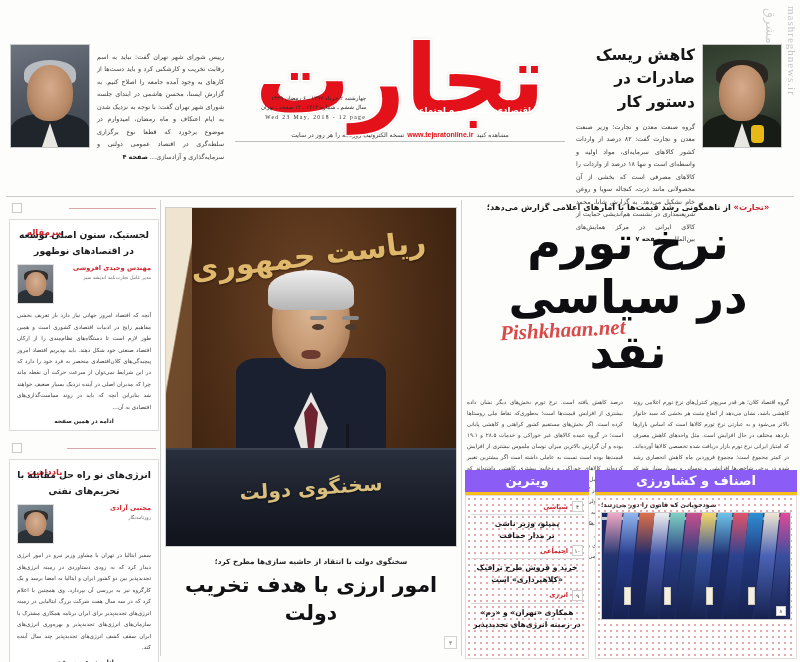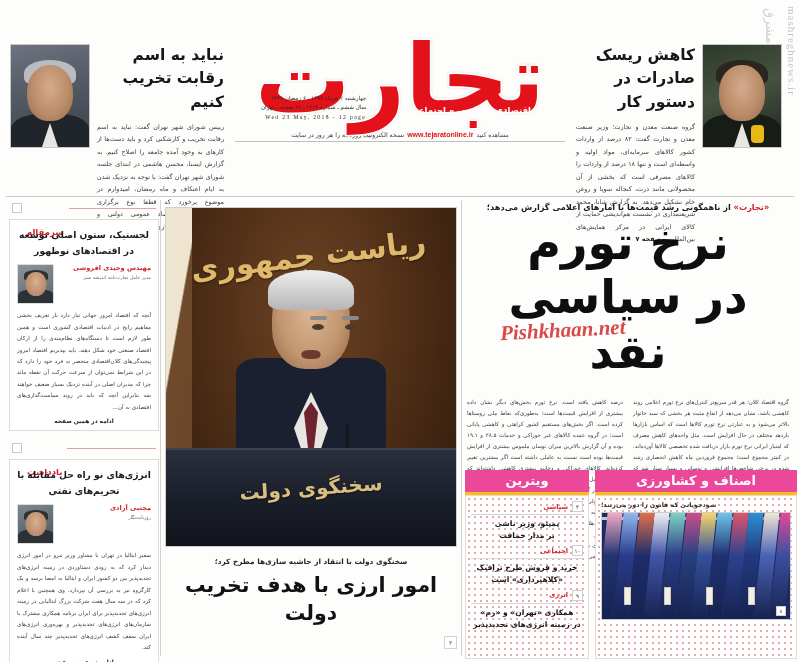--- a/index.html
+++ b/index.html
@@ -328,21 +328,21 @@
   
   .boxes {
     position: absolute; left: 463px; top: 470px;
     width: 334px; height: 188px;
     display: flex; gap: 6px; direction: rtl;
   }
   .box { position: relative; }
   .box.vitrin { width: 124px; }
   .box.asnaf  { width: 202px; }
   .box-title {
-    background: #ec4899; color: #fff;
+    background: #8b5cf6; color: #fff;
     font-size: 13px; font-weight: bold; text-align: center;
     padding: 3px 0 4px 0; letter-spacing: 3px;
     border-bottom: 3px solid #fbbd17;
   }
   .dotgrid {
     border: 1px solid #e4dada;
     background-color: #fff;
     background-image: radial-gradient(#e8a9ad 0.8px, transparent 0.9px);
     background-size: 6px 6px;
     padding: 5px 5px;
@@ -422,21 +422,20 @@
           </div>
         </div>
       </div>
     </div>
 
     <div style="width:336px"></div>
 
     <div class="top-left">
       <div class="tb-row">
         <div class="tb-text">
-          <div class="tb-head">نباید به اسم رقابت تخریب کنیم</div>
           <div class="tb-body">
             <span>رییس شورای شهر تهران گفت: نباید به اسم رقابت تخریب و کارشکنی کرد و باید دست‌ها از کارهای به وجود آمده جامعه را اصلاح کنیم. به گزارش ایسنا، محسن هاشمی در ابتدای جلسه شورای شهر تهران گفت: با توجه به نزدیک شدن به ایام اعتکاف و ماه رمضان، امیدوارم در موضوع برخورد که قطعا نوع برگزاری سلطه‌گری در اقتصاد عمومی دولتی و سرمایه‌گذاری و آزادسازی…</span>
             <span class="pg-ref">صفحه ۴</span>
           </div>
         </div>
         <div class="tb-photo">
           <div class="body-sh"></div>
           <div class="hair"></div>
           <div class="face"></div>
           <div class="shirt"></div>

